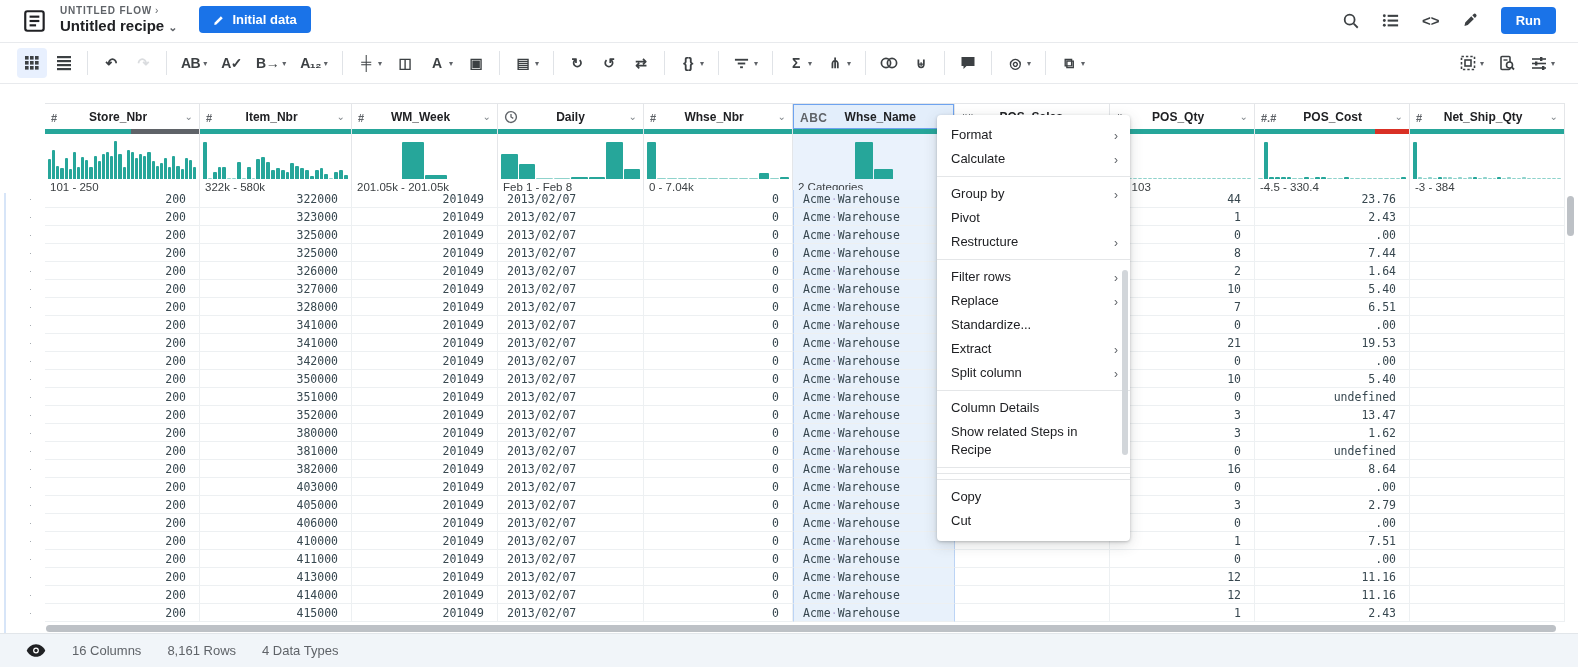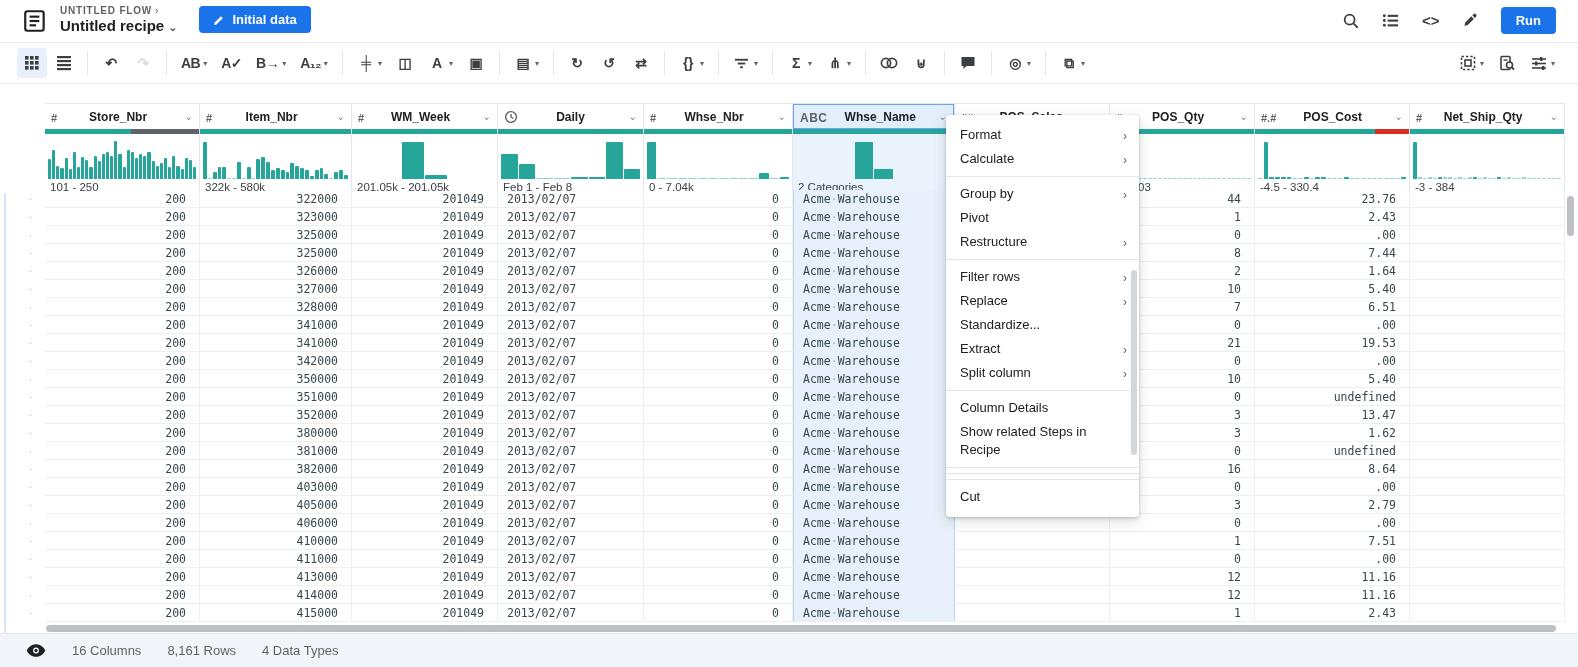--- a/index.html
+++ b/index.html
@@ -67,21 +67,21 @@
   .middot { color:#b4a7d6; }
 
   
   .hscroll { position:absolute; left:46px; top:625px; width:1510px; height:7px;
     background:#bdc1c6; border-radius:4px; }
   .vscroll { position:absolute; left:1567px; top:196px; width:7px; height:40px;
     background:#bdc1c6; border-radius:4px; }
 
   
   .menu { position:absolute; left:937px; top:115px; width:193px; background:#fff; z-index:50;
-    border-radius:4px; padding:8px 0; box-shadow:0 1px 3px rgba(60,64,67,.3), 0 4px 14px rgba(60,64,67,.18);margin-left:9px; }
+    border-radius:4px; padding:8px 0; box-shadow:0 1px 3px rgba(60,64,67,.3), 0 4px 14px rgba(60,64,67,.18); }
   .mitem { position:relative; padding:3px 26px 3px 14px; font-size:13px; line-height:18px; color:#202124; cursor:pointer; }
   .mitem .mchev { position:absolute; right:12px; top:4px; color:#5f6368; font-size:12px; }
   .mitem.hl { background:#e8f0fe; }
   .mdiv { border-top:1px solid #e4e6e8; margin:5px 0; }
   .menu-scroll { position:absolute; right:2px; top:155px; width:6px; height:185px;
     background:#d2d6da; border-radius:3px; }
 
   
   .statusbar { position:absolute; left:0; top:633px; width:1578px; height:34px; background:#f1f5f9;
     border-top:1px solid #e2e6ea; display:flex; align-items:center; gap:26px; padding-left:26px;
@@ -1046,20 +1046,21 @@
     <div class="mitem"><span>Replace</span><span class="mchev">›</span></div>
     <div class="mitem"><span>Standardize...</span></div>
     <div class="mitem"><span>Extract</span><span class="mchev">›</span></div>
     <div class="mitem"><span>Split column</span><span class="mchev">›</span></div>
     <div class="mdiv"></div>
     <div class="mitem"><span>Column Details</span></div>
     <div class="mitem"><span>Show related Steps in Recipe</span></div>
     <div class="mdiv"></div>
     <div class="mdiv"></div>
     <div class="mdiv"></div>
+    <div class="mitem"><span>Copy</span></div>
     <div class="mitem"><span>Cut</span></div>
     <div class="menu-scroll"></div>
   </div>
 
 <div class="statusbar">
   <button class="eyebtn">
       <span>
         <svg viewBox="0 0 22 16" width="20" height="15">
           <path d="M11 1C6 1 2.3 4.5.8 8 2.3 11.5 6 15 11 15s8.7-3.5 10.2-7C19.7 4.5 16 1 11 1z" fill="#202124"></path>
           <circle cx="11" cy="8" r="3.2" fill="#fff"></circle>

